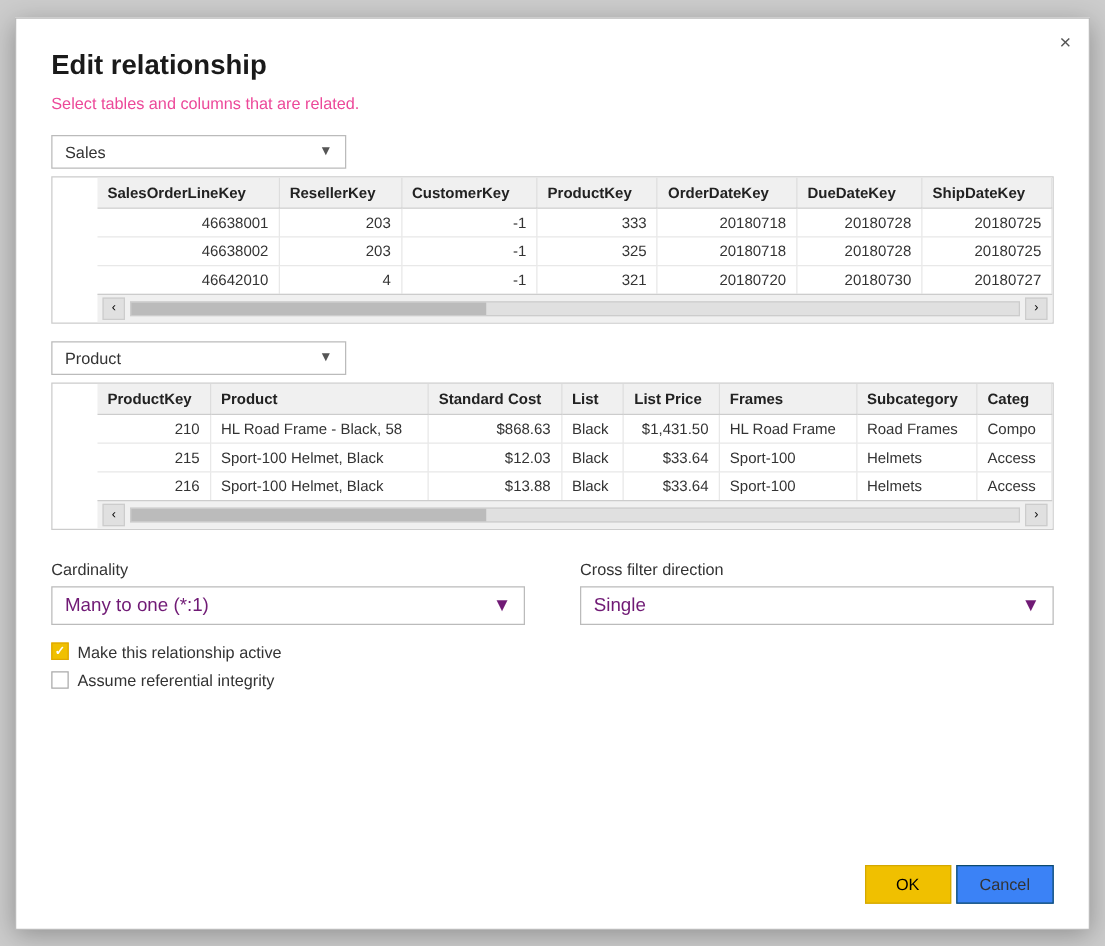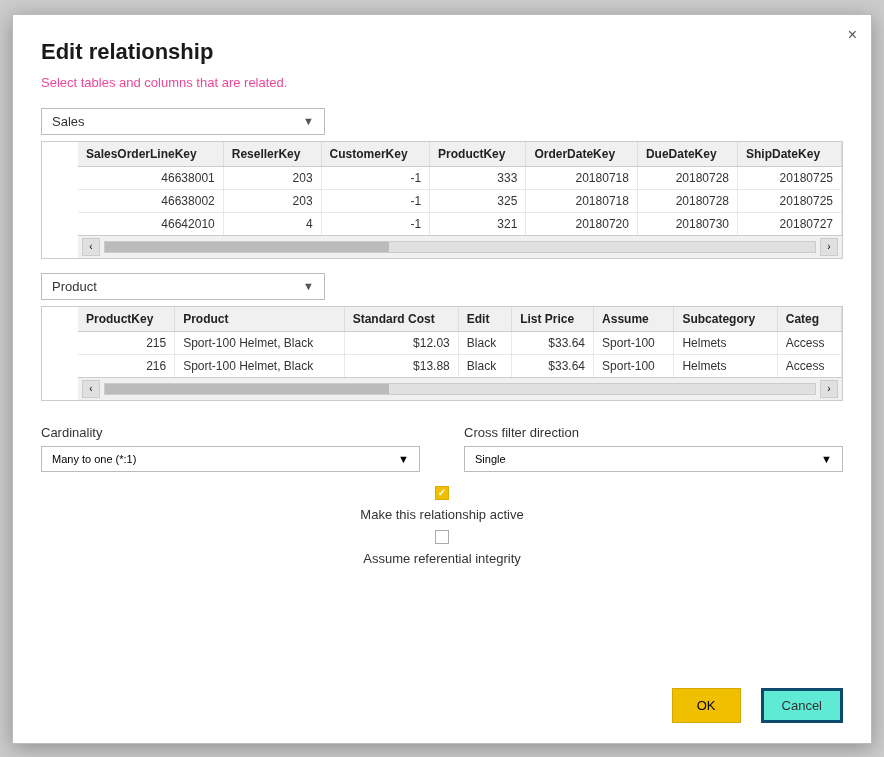--- a/index.html
+++ b/index.html
@@ -47,21 +47,21 @@
     }
     .table-section {
       margin-bottom: 14px;
     }
     .dropdown-select {
       display: flex;
       align-items: center;
       border: 1px solid #bbb;
       background: #fff;
       padding: 5px 10px;
-      width: 284px;
+      width: 236px;
       cursor: pointer;
       margin-bottom: 6px;
       font-size: 13px;
       color: #333;
       justify-content: space-between;
     }
     .dropdown-select .arrow {
       color: #555;
       font-size: 11px;
     }
@@ -149,32 +149,31 @@
       font-weight: 400;
     }
     .select-dropdown {
       display: flex;
       align-items: center;
       border: 1px solid #bbb;
       background: #fff;
       padding: 6px 10px;
       width: 100%;
       cursor: pointer;
-      font-size: 11px;
-      color: #000000;
+      font-size: 15px;
+      color: #701a75;
       justify-content: space-between;
     }
     .checkbox-row {
       display: flex;
       align-items: center;
       gap: 7px;
       margin-bottom: 8px;
       color: #333;
       font-size: 13px;
-      flex-direction: column;
     }
     .checkbox-row.disabled {
       color: #aaa;
     }
     .checkbox-box {
       width: 14px;
       height: 14px;
       border: 1px solid #aaa;
       display: flex;
       align-items: center;
@@ -188,36 +187,36 @@
     }
     .checkbox-box.checked::after {
       content: '✓';
       font-size: 10px;
       color: #fff;
       font-weight: bold;
     }
     .buttons-row {
       display: flex;
       justify-content: flex-end;
-      gap: 20px;
+      gap: 4px;
       margin-top: auto;
       padding-top: 16px;
     }
     .btn-ok {
       background: #f0c000;
       border: 1px solid #d4a800;
       color: #000;
       padding: 7px 24px;
       font-size: 13px;
       cursor: pointer;
       font-weight: 500;
     }
     .btn-cancel {
-      background: #5eead4;
-      border: 3px solid #0c4a6e;
+      background: #3b82f6;
+      border: 1px solid #0c4a6e;
       color: #333;
       padding: 7px 18px;
       font-size: 13px;
       cursor: pointer;
     }
     .table-overflow {
       overflow: hidden;
       padding-left: 36px;
     }
   </style>
@@ -293,28 +292,38 @@
       <span>Product</span>
       <span class="arrow">▼</span>
     </div>
     <div class="data-table-wrapper table-overflow">
       <table class="data-table">
         <thead>
           <tr>
             <th>ProductKey</th>
             <th>Product</th>
             <th>Standard Cost</th>
-            <th>Edit</th>
+            <th>List</th>
             <th>List Price</th>
-            <th>Assume</th>
+            <th>Frames</th>
             <th>Subcategory</th>
             <th>Categ</th>
           </tr>
         </thead>
         <tbody>
+          <tr>
+            <td>210</td>
+            <td class="text-left">HL Road Frame - Black, 58</td>
+            <td>$868.63</td>
+            <td class="text-left">Black</td>
+            <td>$1,431.50</td>
+            <td class="text-left">HL Road Frame</td>
+            <td class="text-left">Road Frames</td>
+            <td class="text-left">Compo</td>
+          </tr>
           <tr>
             <td>215</td>
             <td class="text-left">Sport-100 Helmet, Black</td>
             <td>$12.03</td>
             <td class="text-left">Black</td>
             <td>$33.64</td>
             <td class="text-left">Sport-100</td>
             <td class="text-left">Helmets</td>
             <td class="text-left">Access</td>
           </tr>

